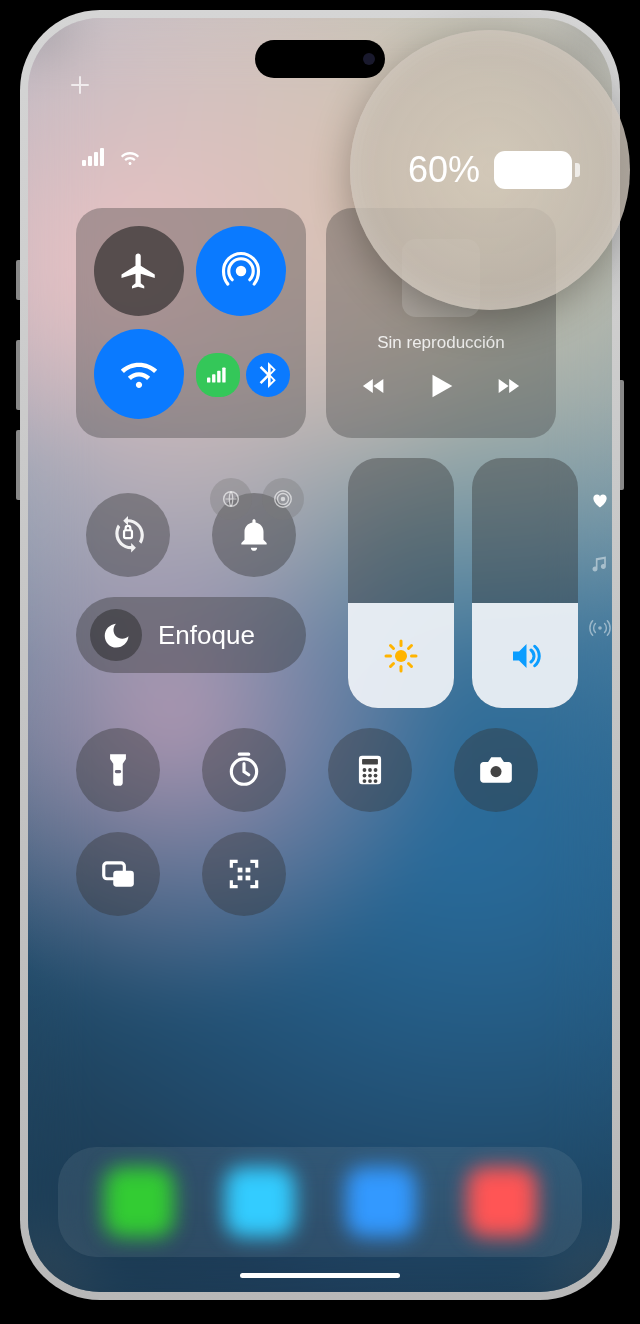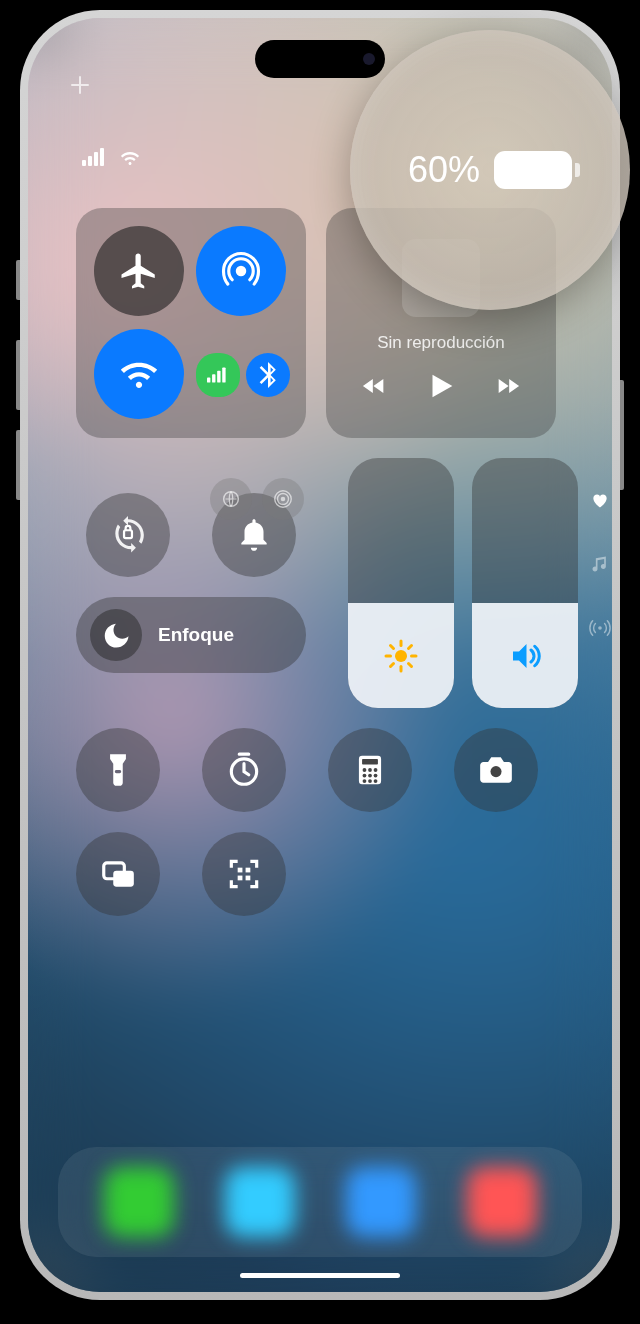--- a/index.html
+++ b/index.html
@@ -161,21 +161,21 @@
     gap: 16px;
     padding: 0 14px;
     color: #fff;
   }
   .focus-moon {
     width: 52px; height: 52px;
     border-radius: 50%;
     background: rgba(40,40,40,0.5);
     display: flex; align-items: center; justify-content: center;
   }
-  .focus-label { font-size: 19px; font-weight: 700; }
+  .focus-label { font-size: 26px; font-weight: 400; }
   .sliders { display: flex; gap: 18px; }
   .slider {
     width: 106px; height: 250px;
     background: rgba(50,50,50,0.4);
     border-radius: 30px;
     position: relative;
     overflow: hidden;
   }
   .slider-fill {
     position: absolute;

